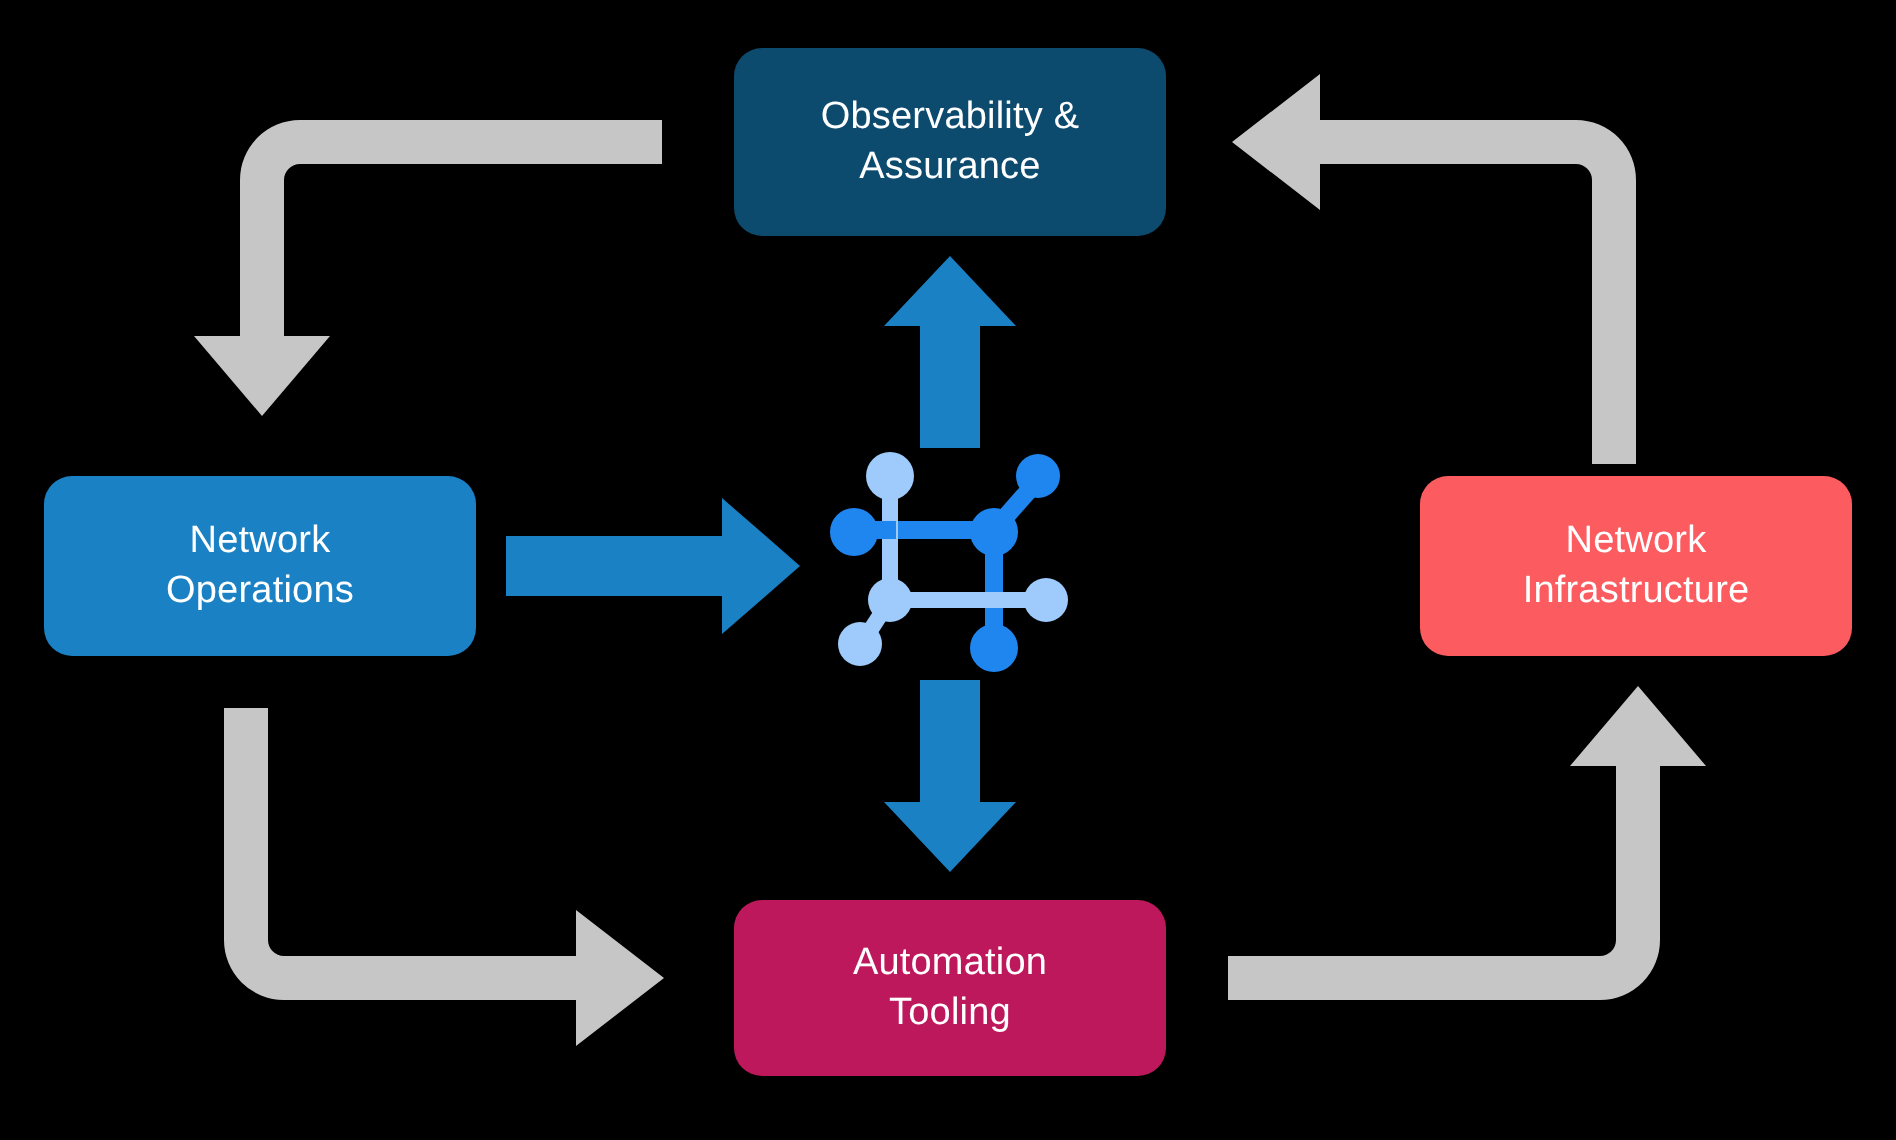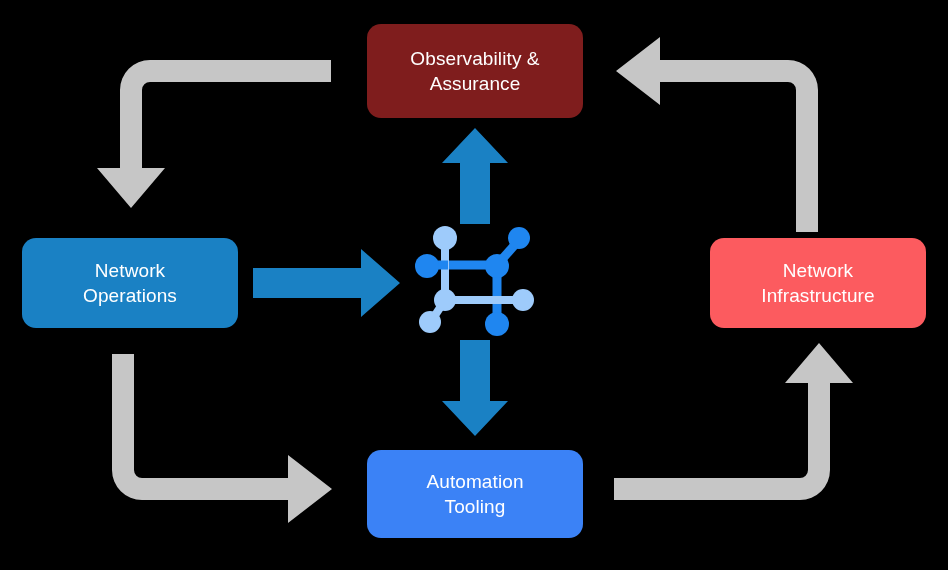--- a/index.html
+++ b/index.html
@@ -91,25 +91,25 @@
       <circle cx="519" cy="238" r="11" fill="#1f86f0"></circle>
       <circle cx="427" cy="266" r="12" fill="#1f86f0"></circle>
       <circle cx="497" cy="266" r="12" fill="#1f86f0"></circle>
       <circle cx="445" cy="300" r="11" fill="#9ecbfb"></circle>
       <circle cx="523" cy="300" r="11" fill="#9ecbfb"></circle>
       <circle cx="497" cy="324" r="12" fill="#1f86f0"></circle>
       <circle cx="430" cy="322" r="11" fill="#9ecbfb"></circle>
     </g>
   </svg>
 
-  <div class="node-box" id="box-observability" style="background:#7f1d1d">Observability &amp;
+  <div class="node-box" id="box-observability" style="background:#0c4a6e">Observability &amp;
 Assurance</div>
 
   <div class="node-box" id="box-operations" style="background:#1a81c4">Network
 Operations</div>
 
   <div class="node-box" id="box-infrastructure" style="background:#fc5b5f">Network
 Infrastructure</div>
 
-  <div class="node-box" id="box-automation" style="background:#3b82f6">Automation
+  <div class="node-box" id="box-automation" style="background:#be185d">Automation
 Tooling</div>
 
 </div>
 
 </body></html>

